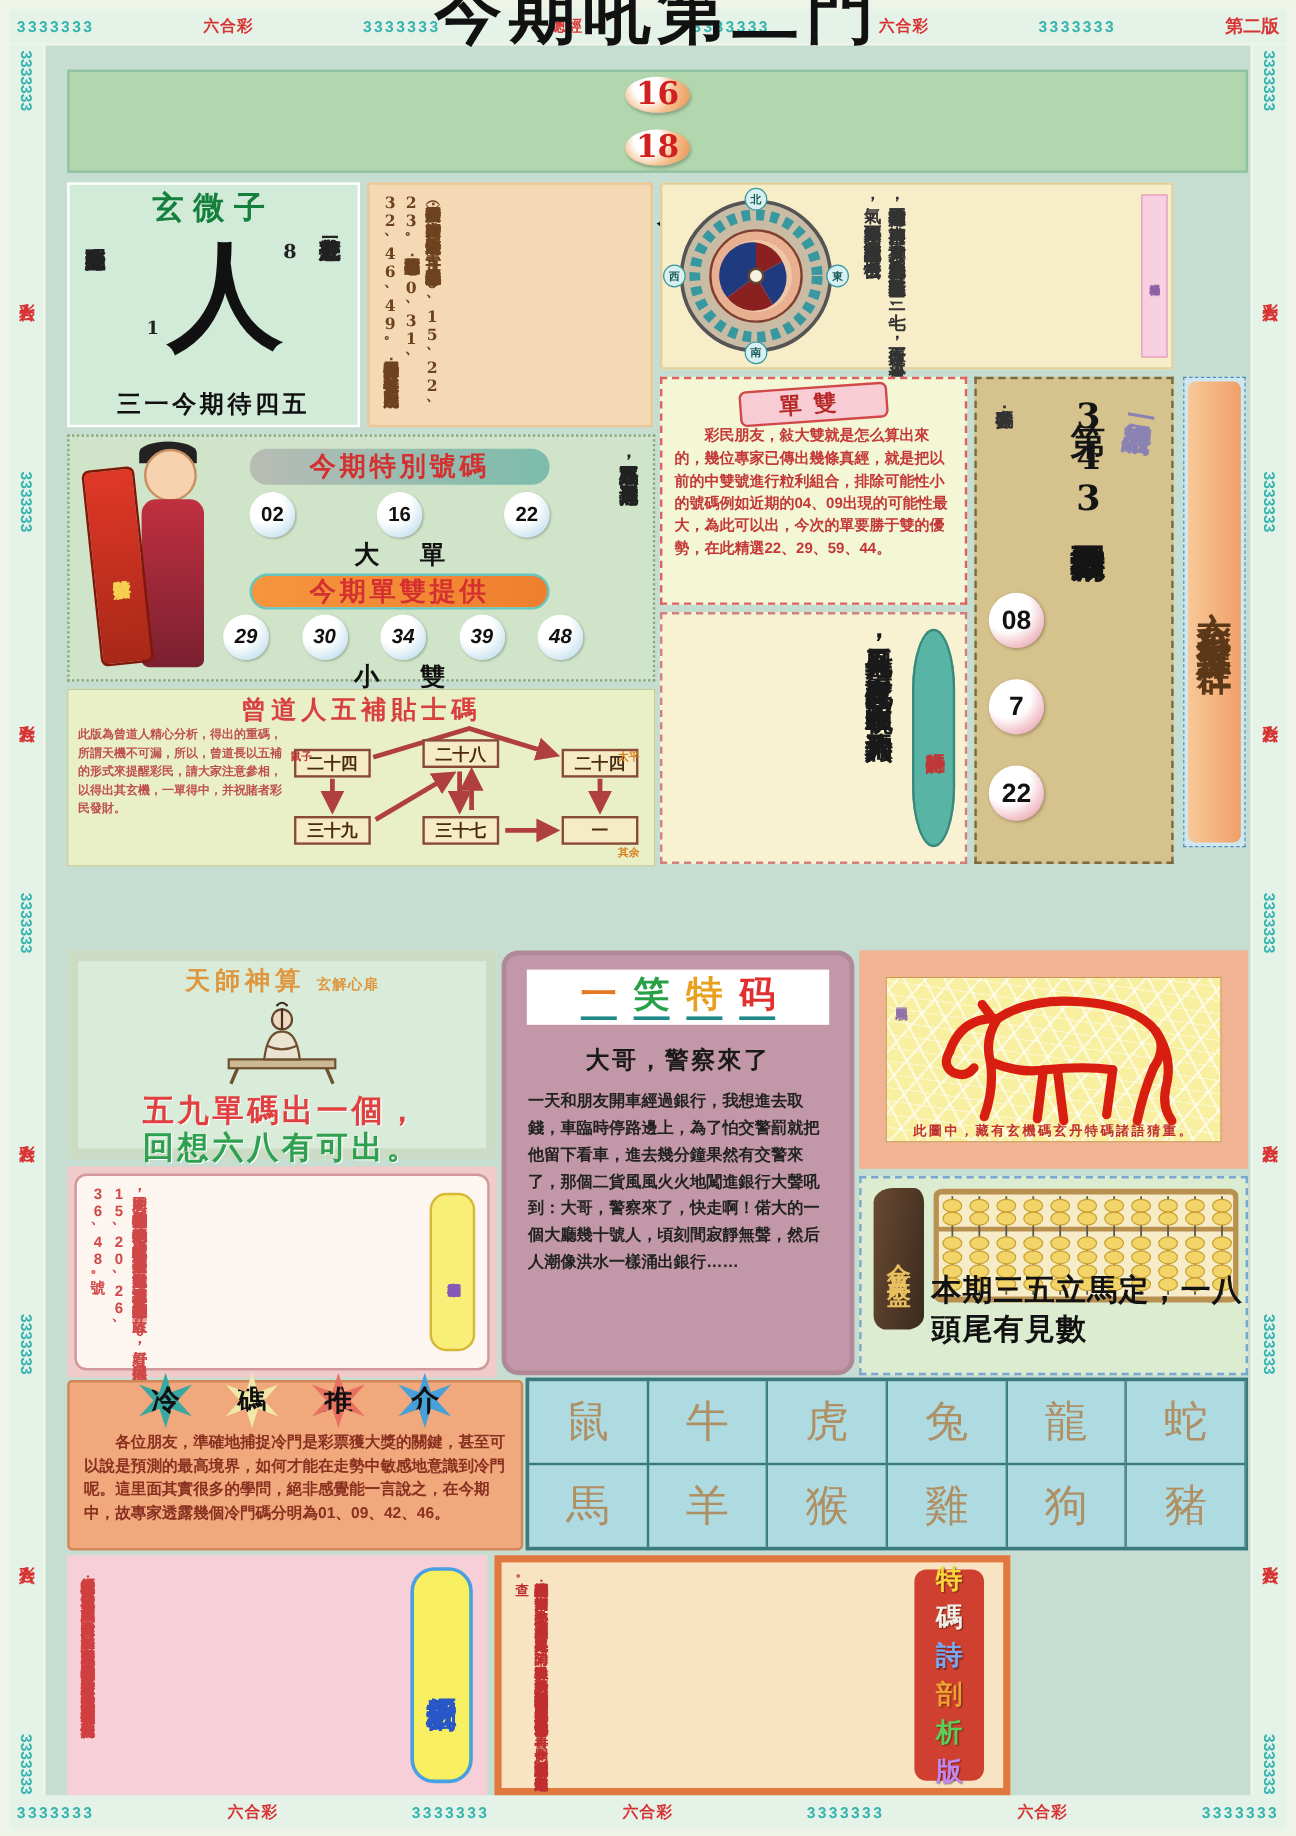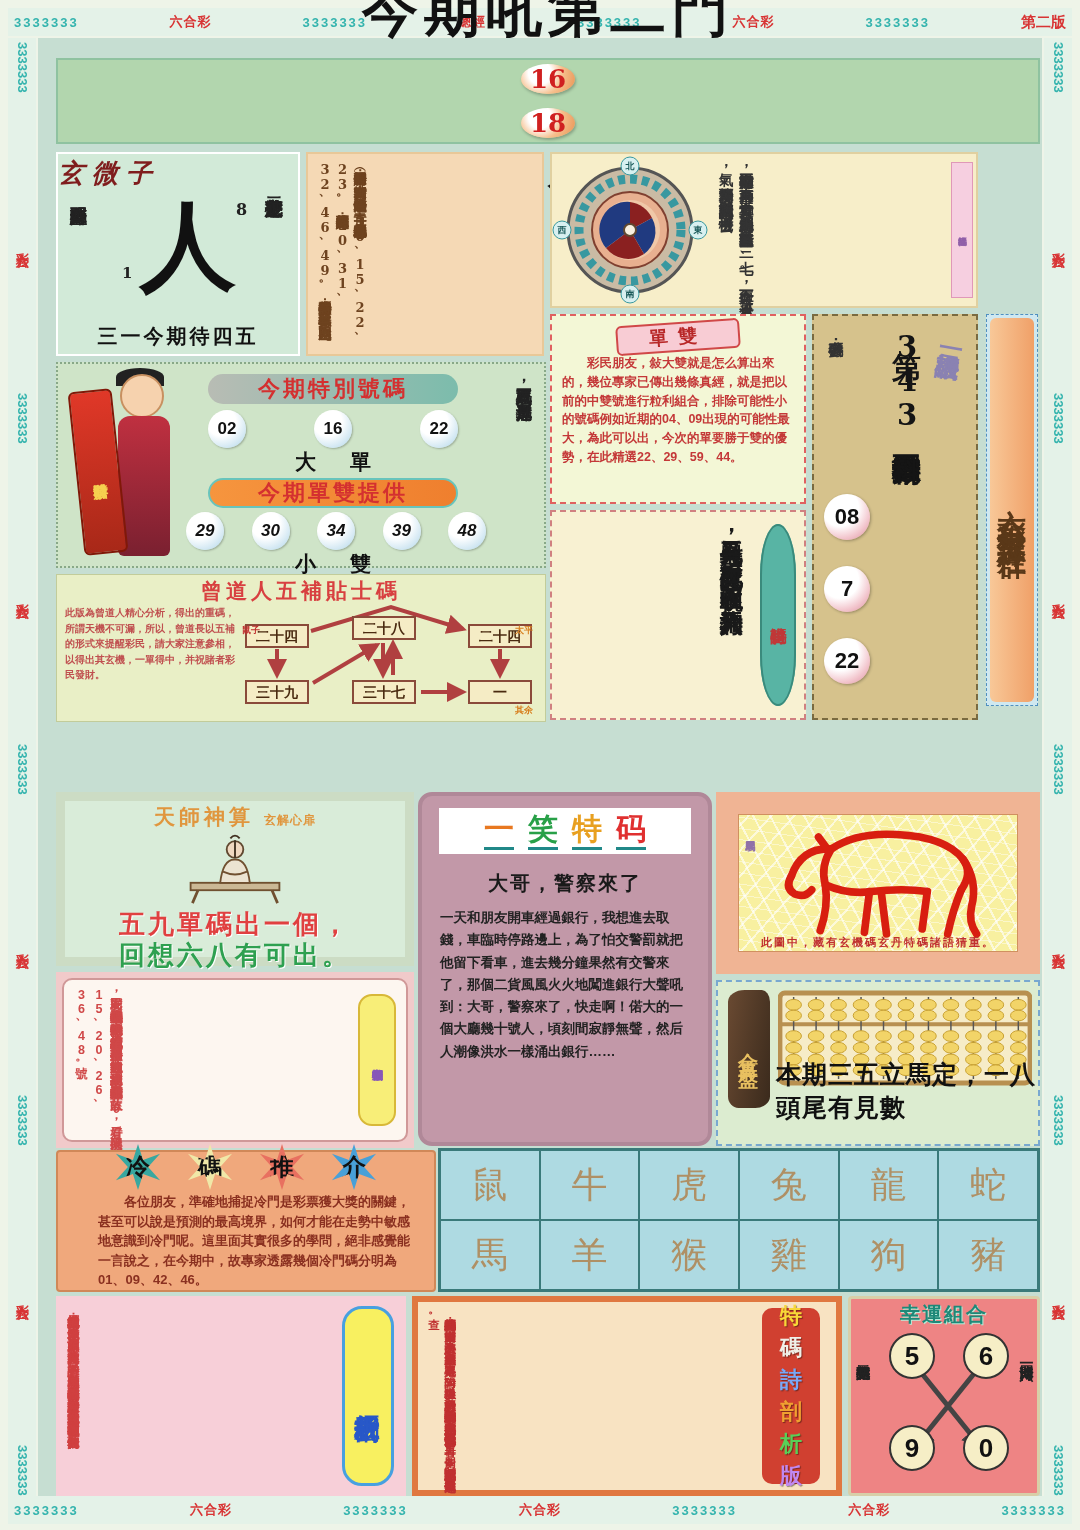--- a/index.html
+++ b/index.html
@@ -19,21 +19,21 @@
   .b-side .brand{writing-mode:vertical-rl;text-orientation:upright;letter-spacing:0;}
   .edition{color:#d83434;font-weight:bold;font-size:15px;}
 
   
   .header{position:absolute;left:56px;top:58px;width:984px;height:86px;background:#b2d6ae;border:2px solid #8fc2a0;display:flex;align-items:center;justify-content:center;gap:14px;box-sizing:border-box;flex-direction:column;}
   .header .htxt{font-size:56px;font-weight:bold;color:#111;letter-spacing:6px;}
   .hball{width:54px;height:54px;border-radius:50%;background:radial-gradient(circle at 35% 30%,#ffffff 0 28%,#f6c08e 55%,#e8904e 100%);display:flex;align-items:center;justify-content:center;font-size:26px;font-weight:bold;color:#d02020;box-shadow:1px 2px 3px rgba(0,0,0,.25);}
 
   
   .xwz{position:absolute;left:56px;top:152px;width:244px;height:204px;background:#d2ead8;border:2px solid #fff;box-sizing:border-box;}
-  .xwz-title{font-size:26px;font-weight:bold;color:#7f1d1d;letter-spacing:8px;margin-top:2px;font-style:italic;}
+  .xwz-title{text-align:center;font-size:26px;font-weight:bold;color:#15803d;letter-spacing:8px;margin-top:2px;}
   .xwz-left{position:absolute;left:10px;top:40px;font-size:17px;font-weight:bold;color:#222;}
   .xwz-big{position:absolute;left:82px;top:44px;font-size:96px;font-weight:bold;color:#111;line-height:1;}
   .xwz-sup{position:absolute;left:178px;top:46px;font-size:16px;font-weight:bold;color:#222;}
   .xwz-one{position:absolute;left:64px;top:110px;font-size:15px;font-weight:bold;color:#222;}
   .xwz-right{position:absolute;right:12px;top:30px;font-size:18px;font-weight:bold;color:#222;}
   .xwz-bottom{position:absolute;bottom:4px;width:100%;text-align:center;font-size:20px;font-weight:bold;color:#111;letter-spacing:3px;}
 
   
   .duxian{position:absolute;left:306px;top:152px;width:238px;height:204px;background:#f5d9b5;border:2px solid #e8c898;box-sizing:border-box;padding:8px;}
   .duxian .vrl{height:100%;font-size:13px;color:#6e431f;font-weight:bold;line-height:1.35;}
@@ -140,21 +140,21 @@
   .aba-wood .vrl{font-size:20px;font-weight:bold;color:#e8c060;letter-spacing:8px;}
   .aba-svg{position:absolute;left:60px;top:8px;}
   .aba-cap{position:absolute;left:58px;bottom:20px;font-size:25px;font-weight:bold;color:#111;letter-spacing:1px;}
 
   
   .leng{position:absolute;left:56px;top:1150px;width:380px;height:142px;background:#f0a87c;border:2px solid #d08858;border-radius:4px;box-sizing:border-box;}
   .leng-title{display:flex;justify-content:center;gap:26px;margin-top:-8px;}
   .burst{width:46px;height:46px;display:flex;align-items:center;justify-content:center;clip-path:polygon(50% 0,61% 35%,98% 21%,72% 50%,98% 79%,61% 65%,50% 100%,39% 65%,2% 79%,28% 50%,2% 21%,39% 35%);}
   .bu0{background:#38a8a0;}.bu1{background:#f0e8a8;}.bu2{background:#e87060;}.bu3{background:#48a0d8;}
   .burst span{font-size:24px;font-weight:bold;color:#111;}
-  .leng-text{padding:2px 12px;font-size:13px;color:#8a3020;line-height:1.5;text-indent:2em;font-weight:bold;margin-left:28px;}
+  .leng-text{padding:2px 12px;font-size:13px;color:#8a3020;line-height:1.5;text-indent:2em;font-weight:bold;}
 
   
   .zod{position:absolute;left:438px;top:1148px;width:602px;height:144px;display:grid;grid-template-columns:repeat(6,1fr);grid-template-rows:1fr 1fr;border:2px solid #3a7a7a;box-sizing:border-box;background:#aedae2;}
   .zcell{border:1px solid #3a7a7a;display:flex;align-items:center;justify-content:center;position:relative;}
   .zcell span{font-size:36px;color:#b08858;opacity:.9;font-family:"DejaVu Serif",serif;}
 
   
   .xjing{position:absolute;left:56px;top:1296px;width:350px;height:200px;background:#f7cfd8;box-sizing:border-box;}
   .xjing-text{position:absolute;left:8px;top:10px;bottom:10px;right:70px;}
   .xjing-text .vrl{height:100%;font-size:12px;color:#d04040;font-weight:bold;line-height:1.45;}
@@ -608,37 +608,13 @@
     <div class="tema-ribbon">
       <span class="rchar r0">特</span>
       <span class="rchar r1">碼</span>
       <span class="rchar r2">詩</span>
       <span class="rchar r3">剖</span>
       <span class="rchar r4">析</span>
       <span class="rchar r5">版</span>
     </div>
   </div>
 
-  <div class="lucky">
-    <div class="lucky-title">幸運組合</div>
-    <svg style="position:absolute;left:30px;top:30px;" width="134" height="148" viewBox="0 0 134 148">
-      <defs>
-        <marker id="larr" viewBox="0 0 10 10" refX="8" refY="5" markerWidth="4.5" markerHeight="4.5" orient="auto">
-          <path d="M0,0 L10,5 L0,10 Z" fill="#444"></path>
-        </marker>
-      </defs>
-      <g stroke="#444" stroke-width="5" fill="none">
-        <path d="M34,36 L100,118" marker-end="url(#larr)" marker-start="url(#larr)"></path>
-        <path d="M100,36 L34,118" marker-end="url(#larr)" marker-start="url(#larr)"></path>
-      </g>
-    </svg>
-    <span class="lnum ln0">5</span>
-    <span class="lnum ln1">6</span>
-    <span class="lnum ln2">9</span>
-    <span class="lnum ln3">0</span>
-    <div class="lucky-left">
-      <span class="vrl">相隨二七要八雙</span>
-    </div>
-    <div class="lucky-right">
-      <span class="vrl">四六冷門博一博</span>
-    </div>
-  </div>
 </div>
 
 </body></html>

